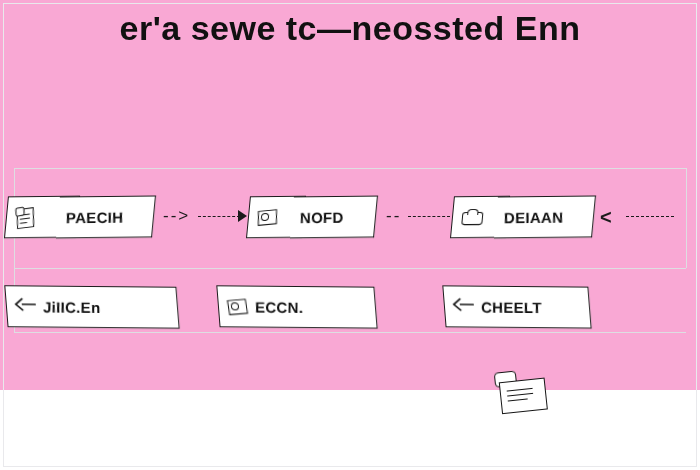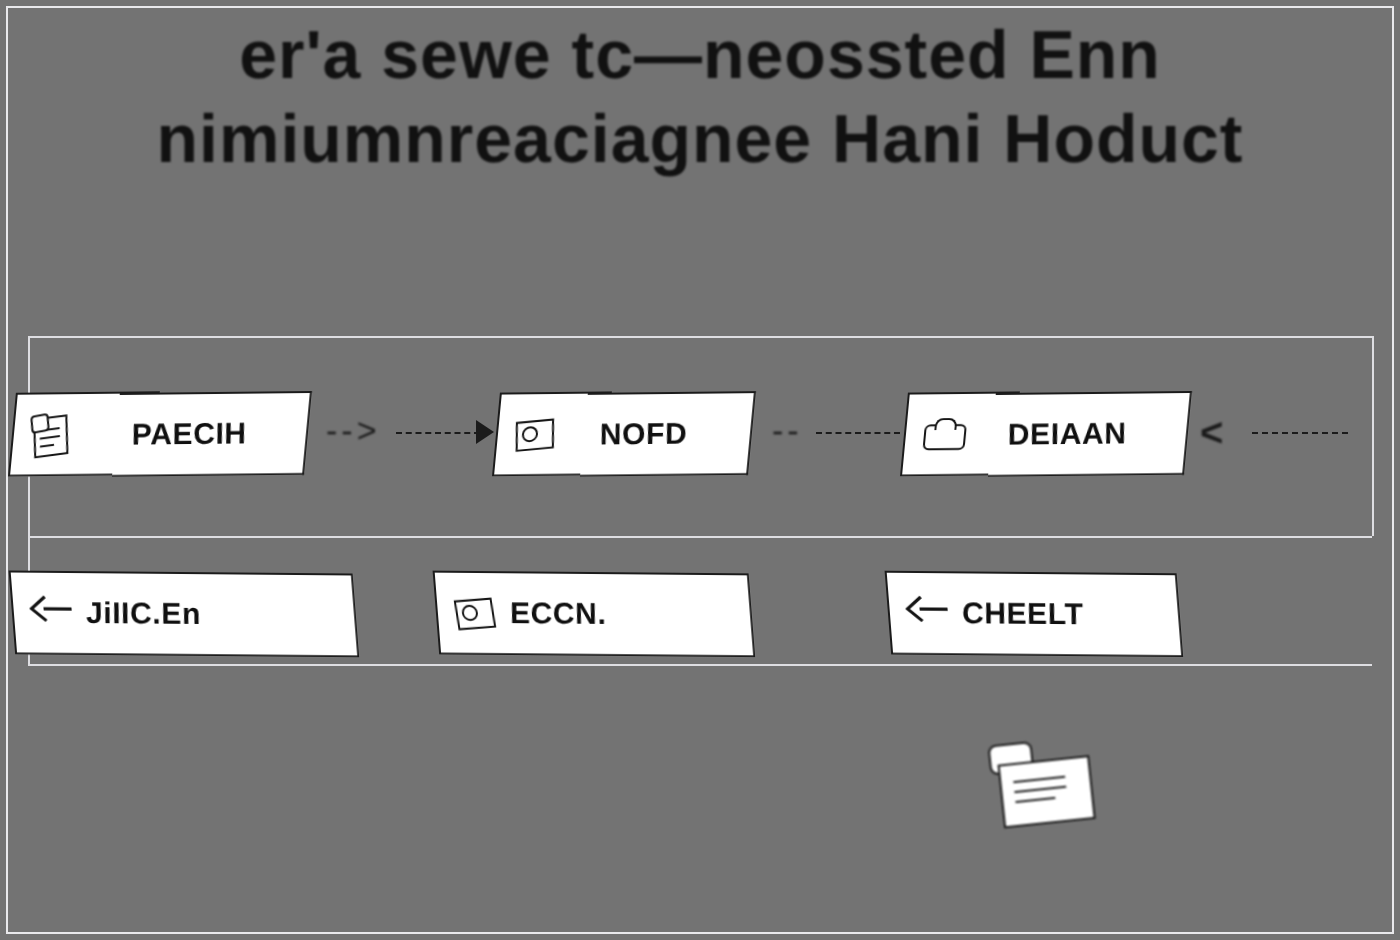--- a/index.html
+++ b/index.html
@@ -9,22 +9,22 @@
   }
   body {
     width: 700px;
     height: 470px;
     overflow: hidden;
     font-family: "Liberation Sans", sans-serif;
   }
   #canvas {
     position: relative;
     width: 700px;
-    height: 470px;
-    background: #737373;
+    height: 390px;
+    background: #f9a8d4;
   }
   
   .frame {
     position: absolute;
     left: 3px;
     top: 3px;
     width: 694px;
     height: 464px;
     border: 1px solid #e9e9ec;
     box-sizing: border-box;
@@ -224,21 +224,20 @@
 </style>
 </head>
 <body>
 
 <div id="canvas">
 
   <div class="frame"></div>
 
   <div class="title-block">
     <div class="title-line1">er'a sewe tc—neossted Enn</div>
-    <div class="title-line2">nimiumnreaciagnee Hani Hoduct</div>
   </div>
 
   <div class="rule" style="left:14px; top:168px; width:672px;"></div>
   <div class="rule" style="left:14px; top:268px; width:672px;"></div>
   <div class="rule" style="left:14px; top:332px; width:672px;"></div>
   <div class="vrule" style="left:14px; top:168px; height:164px;"></div>
   <div class="vrule" style="left:686px; top:168px; height:100px;"></div>
 
   <div class="node skew-right" style="left:6px; top:196px; width:72px;">
     <span class="ico ico-doc"></span>

